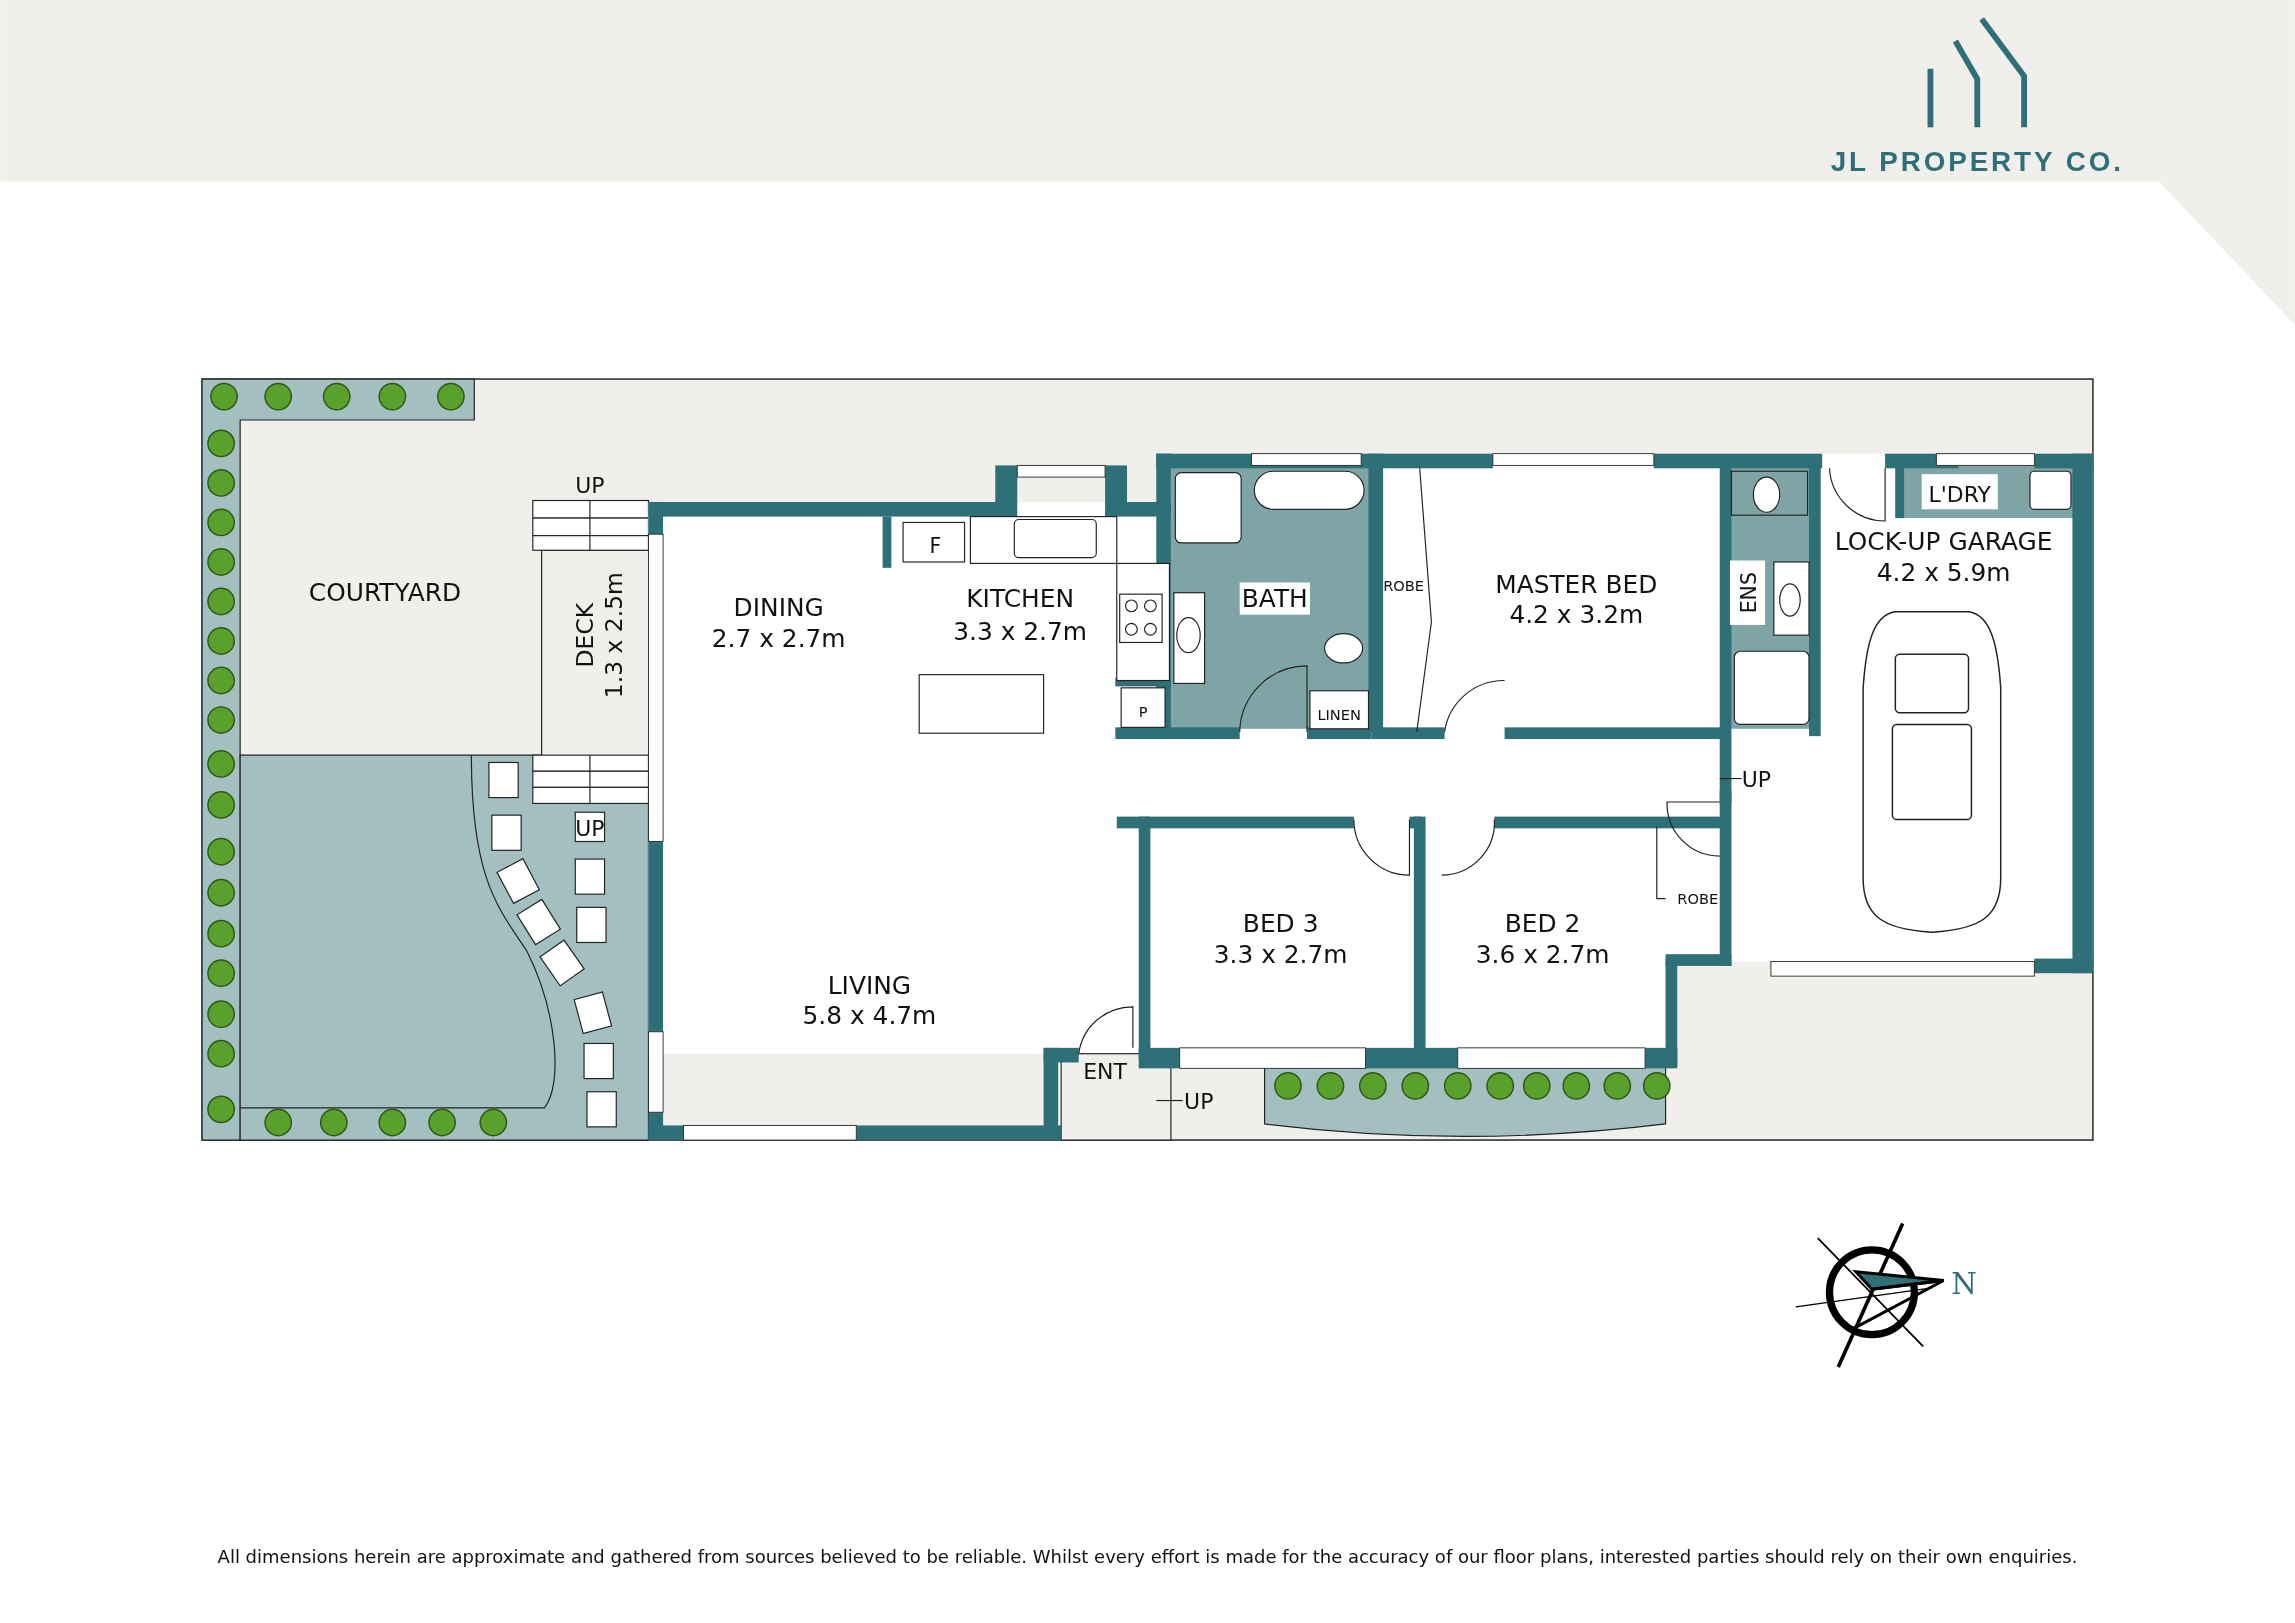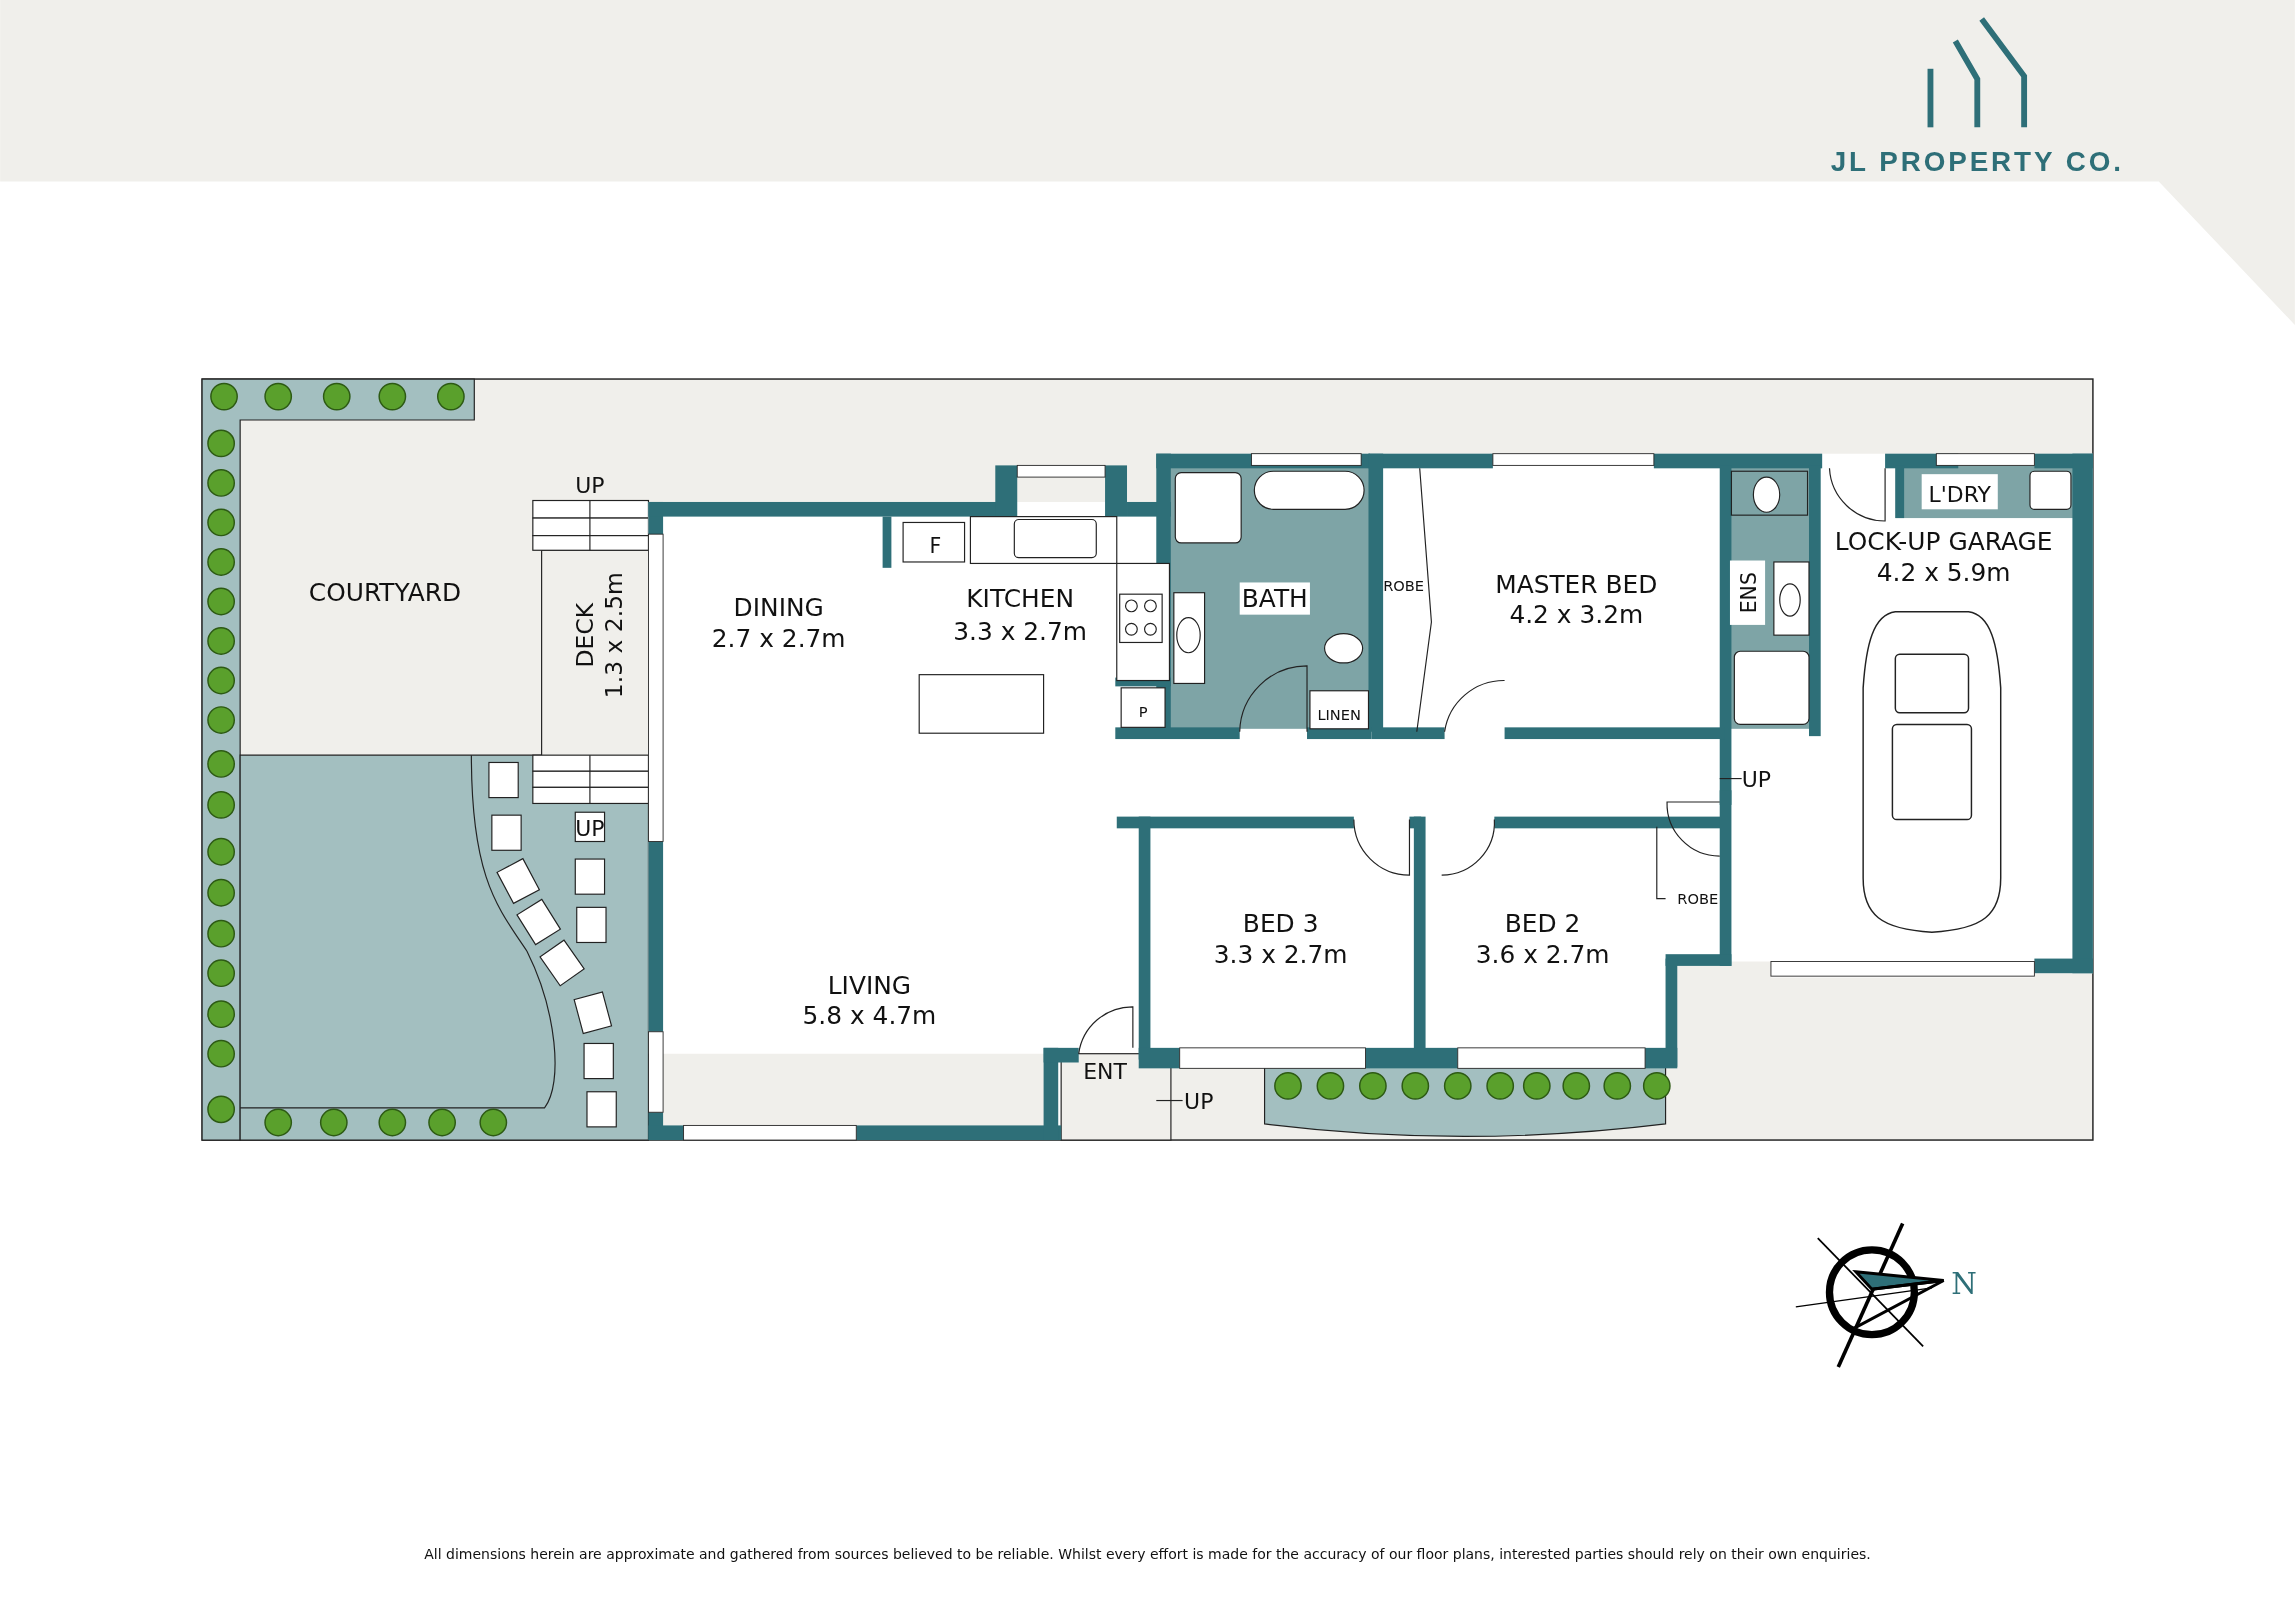--- a/index.html
+++ b/index.html
@@ -1,21 +1,21 @@
 <!DOCTYPE html>
 <html style="font-size:7.9px"><head>
 <meta charset="utf-8">
 <style>
   html, body { margin:0; padding:0; background:#ffffff; }
   body { width:2295px; height:1623px; position:relative; overflow:hidden; font-family:"DejaVu Sans", sans-serif; }
   svg { position:absolute; left:0; top:0; }
   .lbl { font-family:"DejaVu Sans", sans-serif; fill:#111; text-anchor:middle; }
   .brand { font-family:"Liberation Sans", sans-serif; fill:#2e6f78; font-weight:bold; letter-spacing:2px; }
   .north { font-family:"DejaVu Serif", serif; fill:#2e6f78; }
-  .disc { position:absolute; left:0; width:2295px; top:1546px; text-align:center; font-family:"DejaVu Sans", sans-serif; font-size:14px; color:#111; }
+  .disc { position:absolute; left:0; width:2295px; top:1546px; text-align:center; font-family:"DejaVu Sans", sans-serif; font-size:18px; color:#111; }
 </style>
 </head>
 <body>
 
 <svg width="2295" height="1623" viewBox="0 0 1568 1109" xmlns="http://www.w3.org/2000/svg">
 
   <polygon points="0,0 1568,0 1568,222 1475,124 0,124" fill="#f0efeb"></polygon>
 
   <g stroke="#2e6f78" stroke-width="4" fill="none">
     <line x1="1319" y1="87" x2="1319" y2="47"></line>

